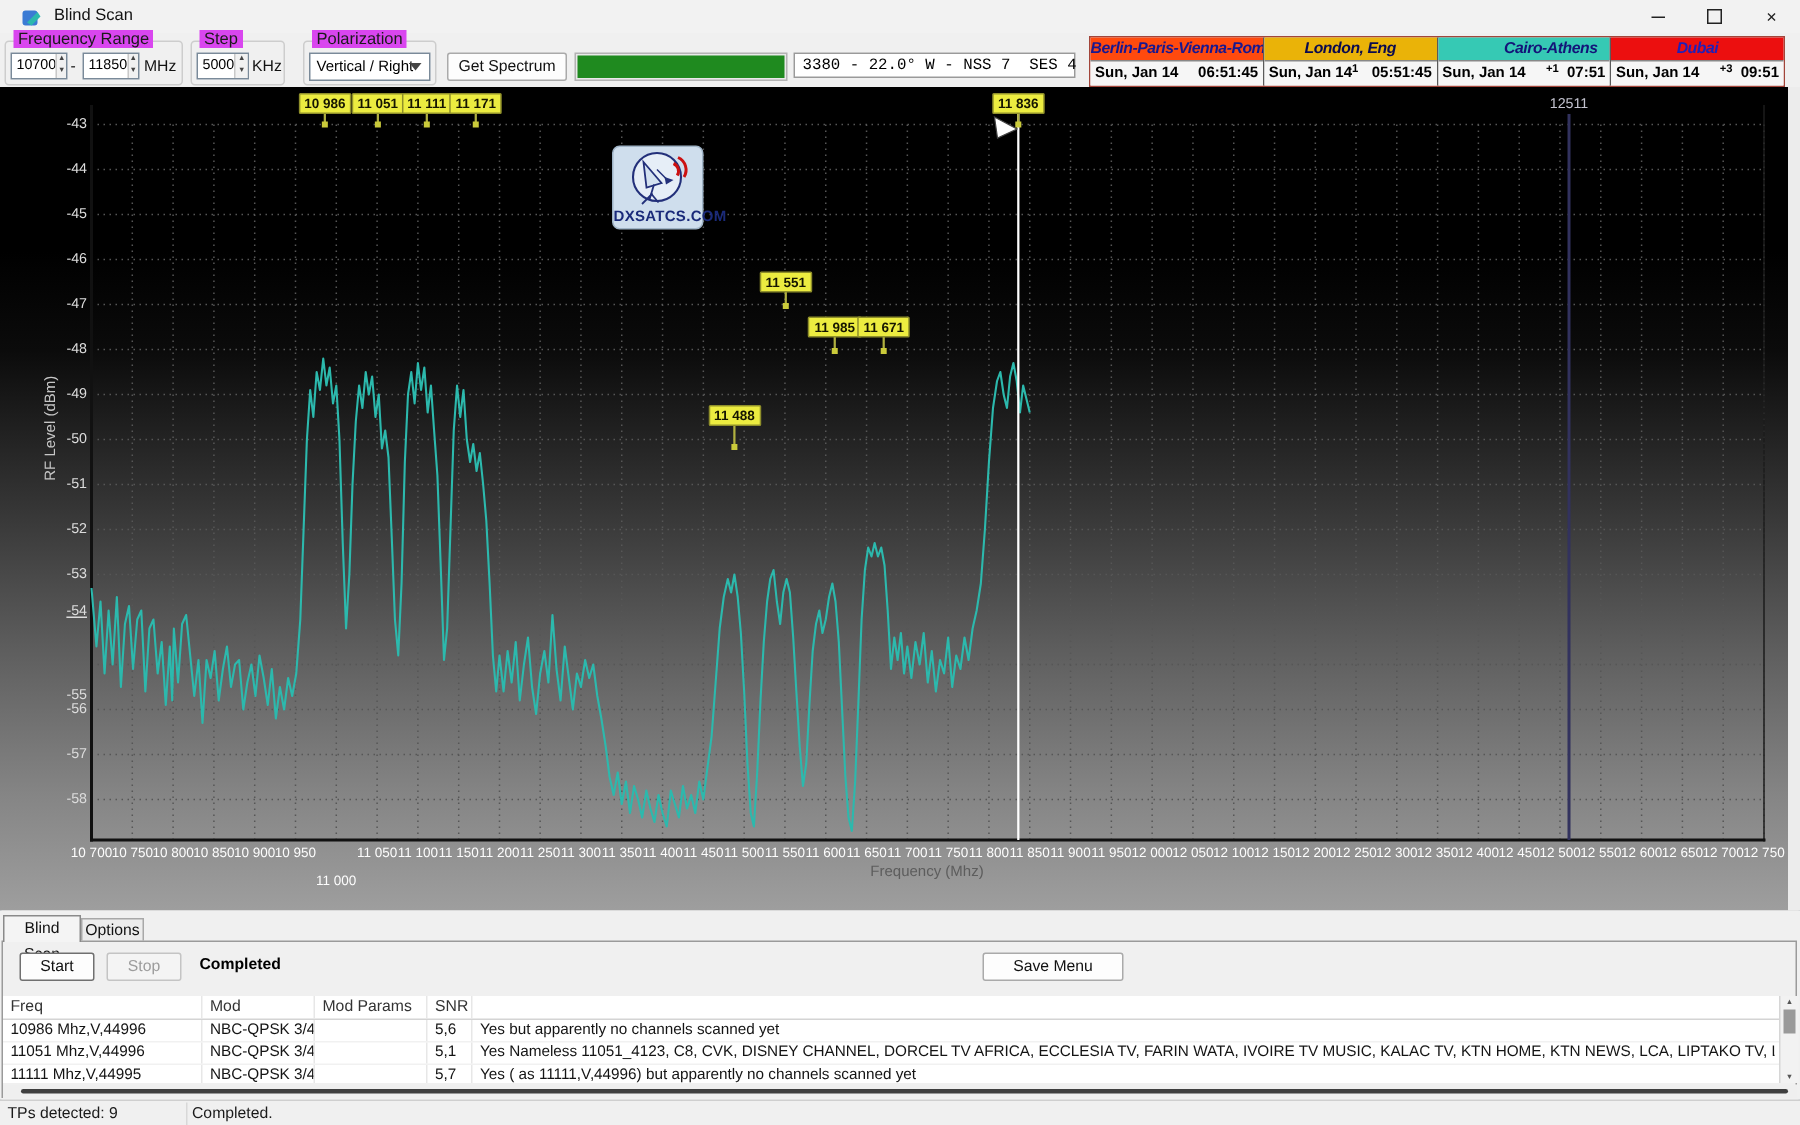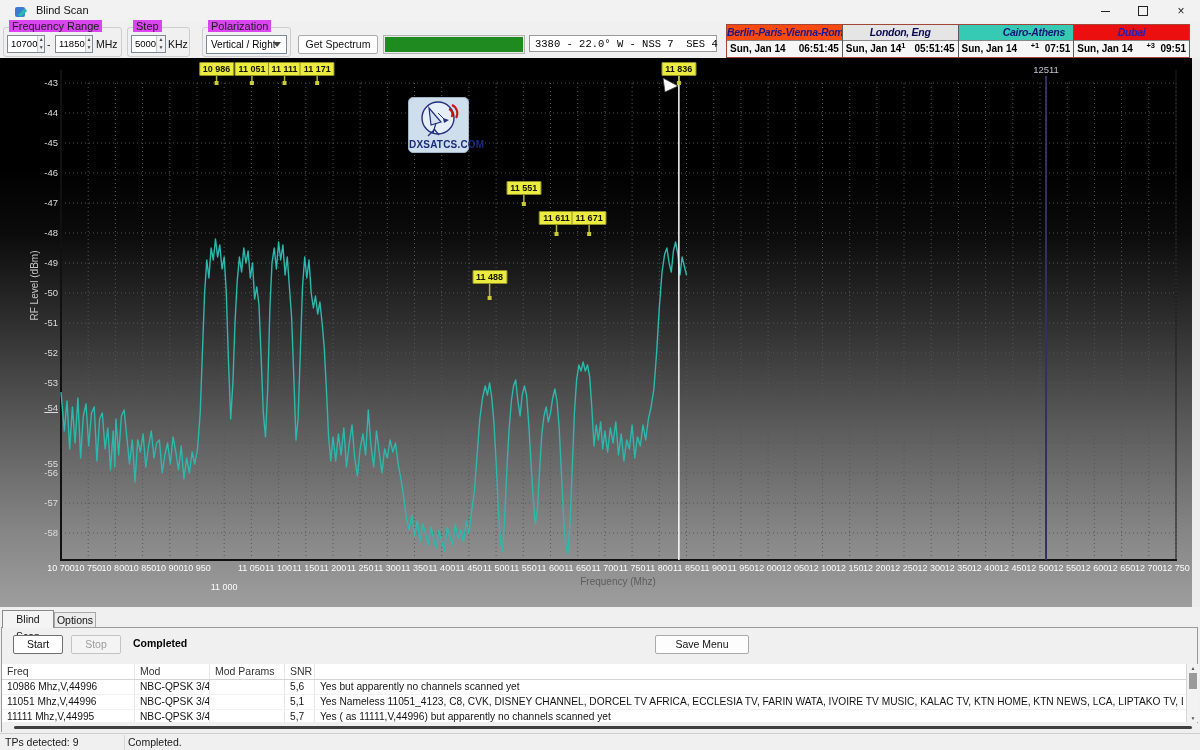--- a/index.html
+++ b/index.html
@@ -176,21 +176,21 @@
 
   <div class="clocks">
       <div class="clock">
         <div class="chead" style="background: rgb(255, 74, 14); color: rgb(24, 24, 144);">Berlin-Paris-Vienna-Roma</div>
         <div class="cbody">
           <div class="cdate">Sun, Jan 14</div>
           <div class="ctime">06:51:45</div>
         </div>
       </div>
       <div class="clock">
-        <div class="chead" style="background: #e5e5e5; color: rgb(10, 10, 80);">London, Eng</div>
+        <div class="chead" style="background: #eab308; color: rgb(10, 10, 80);">London, Eng</div>
         <div class="cbody">
           <div class="cdate">Sun, Jan 14</div>
           <div class="coffset" style="right: 52px;">-1</div>
           <div class="ctime">05:51:45</div>
         </div>
       </div>
       <div class="clock">
         <div class="chead" style="background: rgb(54, 201, 180); color: rgb(20, 20, 120); padding-left: 36px;">Cairo-Athens</div>
         <div class="cbody">
           <div class="cdate">Sun, Jan 14</div>
@@ -313,21 +313,21 @@
     <div class="logo-caption">DXSATCS.COM</div>
   </div>
 <div class="auxlabel" style="left: 1046.01px;">12511</div>
     <div class="tplabel" style="left: 216.556px; top: 4px;">10 986</div>
     <div class="tplabel" style="left: 251.91px; top: 4px;">11 051</div>
     <div class="tplabel" style="left: 284.544px; top: 4px;">11 111</div>
     <div class="tplabel" style="left: 317.178px; top: 4px;">11 171</div>
     <div class="tplabel" style="left: 678.873px; top: 4px;">11 836</div>
     <div class="tplabel" style="left: 489.595px; top: 212px;">11 488</div>
     <div class="tplabel" style="left: 523.861px; top: 123px;">11 551</div>
-    <div class="tplabel" style="left: 556.495px; top: 153px;">11 611</div>
+    <div class="tplabel" style="left: 556.495px; top: 153px;">11 985</div>
     <div class="tplabel" style="left: 589.129px; top: 153px;">11 671</div>
     <div class="ytick" style="top: 19px;">-43</div>
     <div class="ytick" style="top: 49px;">-44</div>
     <div class="ytick" style="top: 79px;">-45</div>
     <div class="ytick" style="top: 109px;">-46</div>
     <div class="ytick" style="top: 139px;">-47</div>
     <div class="ytick" style="top: 169px;">-48</div>
     <div class="ytick" style="top: 199px;">-49</div>
     <div class="ytick" style="top: 229px;">-50</div>
     <div class="ytick" style="top: 259px;">-51</div>

